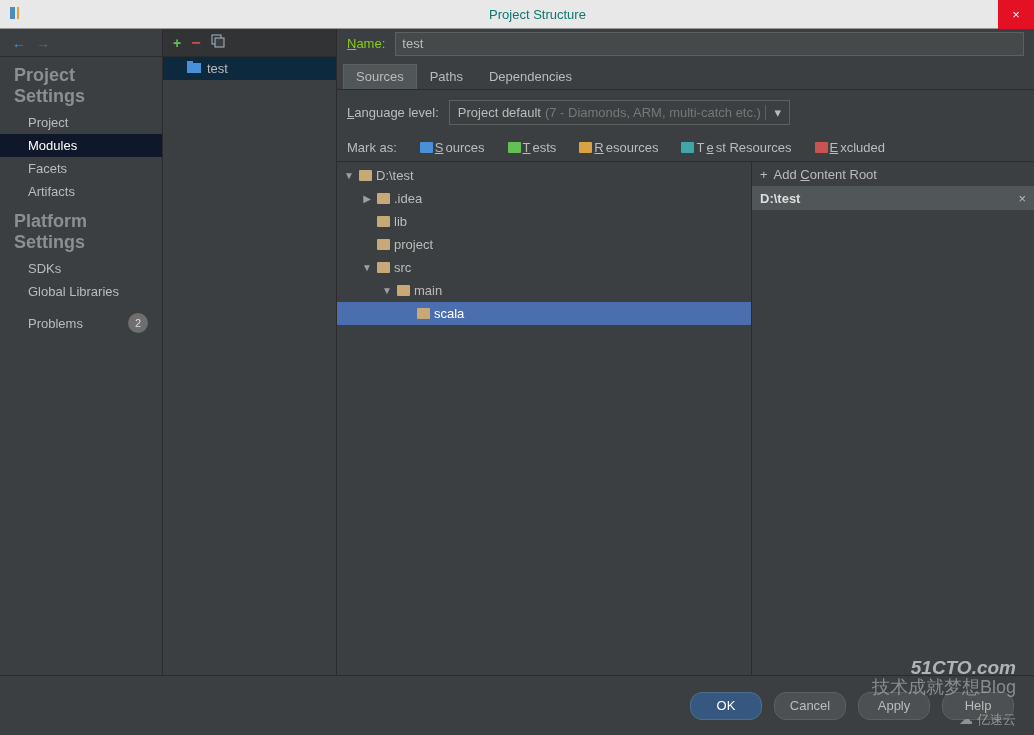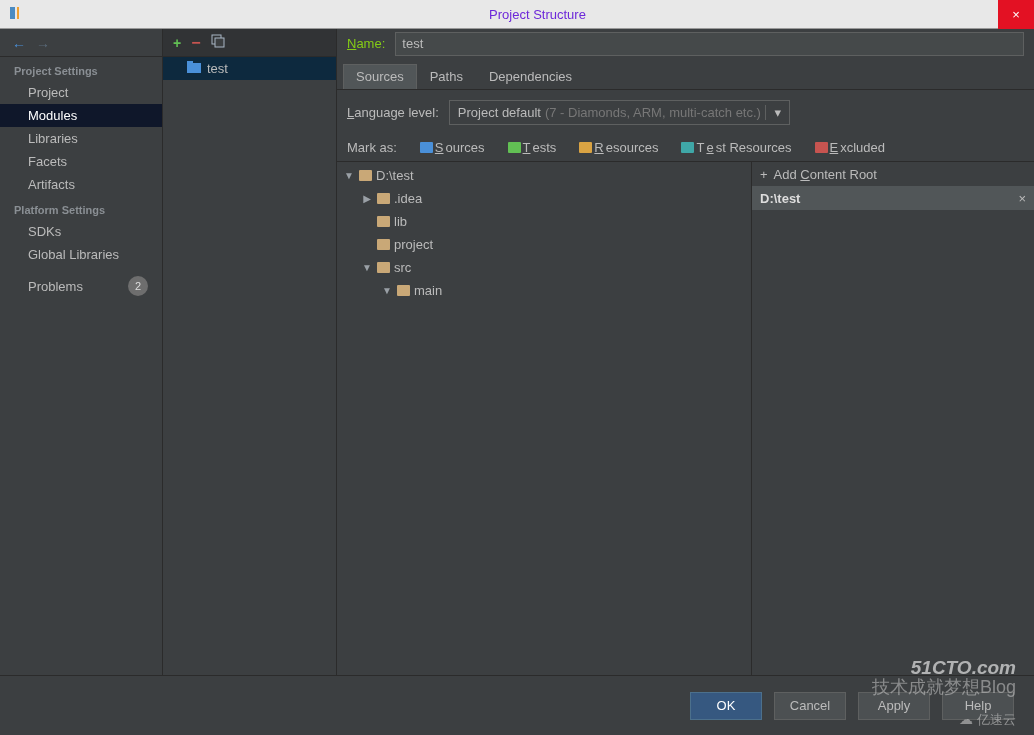--- a/index.html
+++ b/index.html
@@ -1,26 +1,26 @@
 <!DOCTYPE html>
 <html><head>
 <meta charset="utf-8">
 <style>
 * { box-sizing: border-box; margin: 0; padding: 0; font-family: "Segoe UI", Tahoma, sans-serif; font-size: 13px; }
 body { background: #3c3f41; color: #bbbbbb; width: 1034px; height: 735px; overflow: hidden; position: relative; }
 .titlebar { height: 29px; background: #e8e8e8; display: flex; align-items: center; position: relative; border-bottom: 1px solid #999; }
 .titlebar .app-icon { margin-left: 8px; color: #4a8bc2; font-weight: bold; font-size: 14px; }
-.titlebar .title { position: absolute; left: 50%; transform: translateX(-50%); color: #6d28d9; padding-left: 41px; }
+.titlebar .title { position: absolute; left: 50%; transform: translateX(-50%); color: #0f766e; padding-left: 41px; }
 .titlebar .close { position: absolute; right: 0; top: 0; width: 36px; height: 29px; background: #e31123; color: #fff; display: flex; align-items: center; justify-content: center; cursor: pointer; }
 .main { display: flex; height: 646px; }
 .leftcol { width: 163px; background: #3c3f41; border-right: 1px solid #2b2b2b; }
 .nav-arrows { height: 28px; display: flex; align-items: center; padding-left: 12px; gap: 10px; border-bottom: 1px solid #2b2b2b; }
 .nav-arrows span { color: #4a90d9; cursor: pointer; font-size: 14px; }
 .nav-arrows span.fwd { color: #5a6a7a; }
-.section-hdr { color: #8a8f94; font-weight: bold; padding: 8px 14px 4px 14px; font-size: 11px; }
+.section-hdr { color: #8a8f94; font-weight: bold; padding: 8px 14px 4px 14px; font-size: 18px; }
 .nav-item { padding: 4px 14px 4px 28px; color: #bbbbbb; cursor: pointer; }
 .nav-item.selected { background: #0f172a; color: #fff; }
 .problems { display: flex; align-items: center; justify-content: space-between; padding: 10px 14px 4px 28px; }
 .badge { background: #6e6e6e; color: #ddd; border-radius: 10px; width: 20px; height: 20px; display: inline-flex; align-items: center; justify-content: center; font-size: 11px; }
 .midcol { width: 174px; background: #3c3f41; border-right: 1px solid #2b2b2b; }
 .mid-toolbar { height: 28px; display: flex; align-items: center; padding: 0 10px; gap: 10px; border-bottom: 1px solid #2b2b2b; background: #313335; }
 .mid-toolbar .plus { color: #62c054; cursor: pointer; font-weight: bold; font-size: 14px; }
 .mid-toolbar .minus { color: #c75450; cursor: pointer; font-weight: bold; font-size: 16px; }
 .mid-toolbar .copy { color: #a9b7c6; cursor: pointer; font-size: 13px; }
 .module-row { padding: 4px 10px 4px 24px; background: #0d293e; color: #bbb; display: flex; align-items: center; gap: 6px; }
@@ -51,21 +51,21 @@
 .tree-row.selected { background: #4b6eaf; color: #fff; }
 .expander { width: 12px; color: #9aa0a6; font-size: 10px; text-align: center; }
 .indent1 { padding-left: 24px; }
 .indent2 { padding-left: 44px; }
 .indent3 { padding-left: 64px; }
 .root-panel { flex: 1; }
 .add-root { height: 24px; display: flex; align-items: center; padding-left: 8px; gap: 6px; color: #bbb; cursor: pointer; }
 .root-item { height: 24px; background: #515658; display: flex; align-items: center; justify-content: space-between; padding: 0 8px; color: #ddd; font-weight: bold; }
 .root-item .x { color: #bbb; cursor: pointer; font-weight: normal; }
 .footer { height: 60px; border-top: 1px solid #2b2b2b; display: flex; align-items: center; justify-content: flex-end; padding-right: 20px; gap: 12px; background: #3c3f41; }
-.btn { min-width: 72px; height: 28px; background: #4c5052; border: 1px solid #5e6060; color: #bbb; display: inline-flex; align-items: center; justify-content: center; cursor: pointer; border-radius: 0; padding: 0 14px; }
+.btn { min-width: 72px; height: 28px; background: #4c5052; border: 1px solid #5e6060; color: #bbb; display: inline-flex; align-items: center; justify-content: center; cursor: pointer; border-radius: 12px; padding: 0 14px; }
 .btn.primary { background: #365880; border-color: #4c708c; color: #fff; }
 .wm1 { position: absolute; right: 18px; bottom: 56px; color: rgba(255,255,255,0.6); font-weight: bold; font-style: italic; font-size: 19px; pointer-events: none; }
 .wm2 { position: absolute; right: 18px; bottom: 36px; color: rgba(200,200,200,0.55); font-size: 18px; pointer-events: none; }
 .wm3 { position: absolute; right: 18px; bottom: 6px; color: rgba(200,200,200,0.6); font-size: 14px; pointer-events: none; }
 .u { text-decoration: underline; }
 </style>
 </head>
 <body>
 
 <div class="titlebar">
@@ -83,21 +83,20 @@
 
 <div class="main">
   <div class="leftcol">
     <div class="nav-arrows">
       <span>←</span>
       <span class="fwd">→</span>
     </div>
     <div class="section-hdr">Project Settings</div>
     <div class="nav-item">Project</div>
     <div class="nav-item selected">Modules</div>
-    <div class="nav-item">Libraries</div>
     <div class="nav-item">Facets</div>
     <div class="nav-item">Artifacts</div>
     <div class="section-hdr">Platform Settings</div>
     <div class="nav-item">SDKs</div>
     <div class="nav-item">Global Libraries</div>
     <div class="problems">
       <span>Problems</span>
       <span class="badge">2</span>
     </div>
   </div>
@@ -174,20 +173,25 @@
         <div class="tree-row indent1">
           <span class="expander">▼</span>
           <span class="fic plain"></span>
           <span>src</span>
         </div>
         <div class="tree-row indent2">
           <span class="expander">▼</span>
           <span class="fic plain"></span>
           <span>main</span>
         </div>
+        <div class="tree-row indent3 selected">
+          <span class="expander"></span>
+          <span class="fic plain"></span>
+          <span>scala</span>
+        </div>
       </div>
       <div class="root-panel">
         <div class="add-root">
           <span>+</span>
           <span>Add <span class="u">C</span>ontent Root</span>
         </div>
         <div class="root-item">
           <span>D:\test</span>
           <span class="x">×</span>
         </div>

